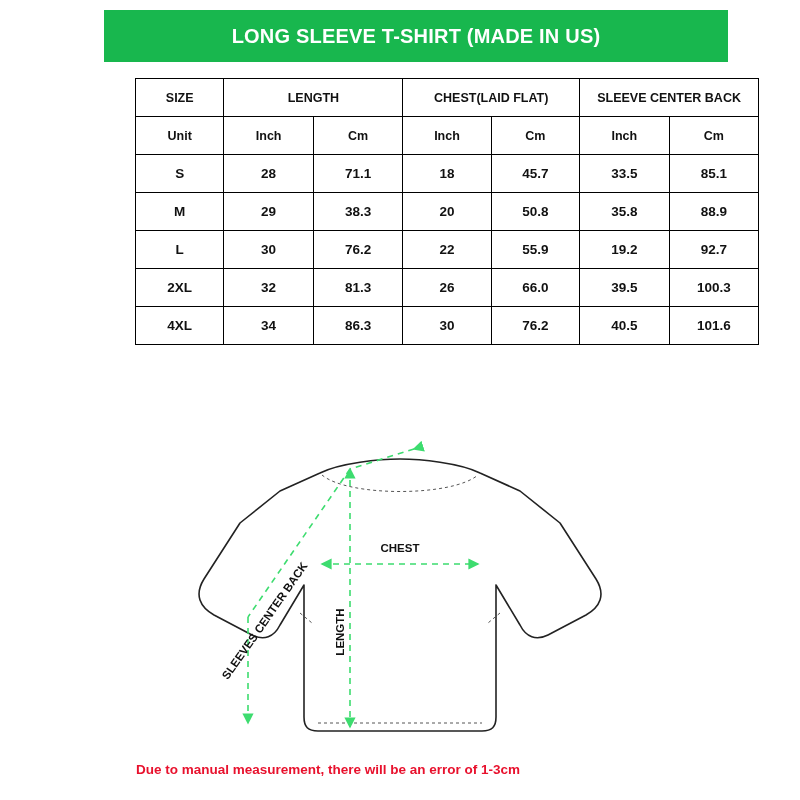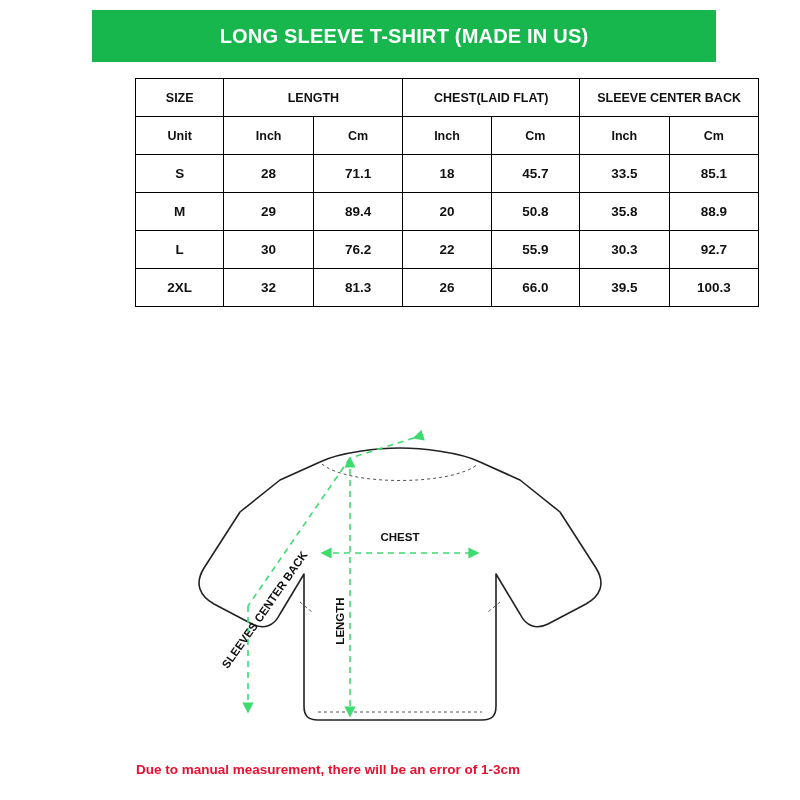--- a/index.html
+++ b/index.html
@@ -16,21 +16,21 @@
   }
   .page {
     position: relative;
     width: 800px;
     height: 800px;
     box-sizing: border-box;
   }
   
   .header {
     position: absolute;
-    left: 92px;
+    left: 104px;
     top: 10px;
     width: 624px;
     height: 52px;
     background: #18b74e;
     display: flex;
     align-items: center;
     justify-content: center;
   }
   .header-title {
     color: #ffffff;
@@ -75,21 +75,21 @@
     font-size: 13.5px;
   }
   col.c-size { width: 88px; }
   col.c-val  { width: 89px; }
   col.c-val2 { width: 88px; }
 
   
   .diagram {
     position: absolute;
     left: 0;
-    top: 416px;
+    top: 427px;
     width: 780px;
     height: 340px;
   }
   .diagram svg {
     display: block;
   }
   
   .footer-note {
     position: absolute;
     left: 0;
@@ -144,43 +144,52 @@
           <td>28</td>
           <td>71.1</td>
           <td>18</td>
           <td>45.7</td>
           <td>33.5</td>
           <td>85.1</td>
         </tr>
         <tr>
           <td class="size-cell">M</td>
           <td>29</td>
-          <td>89.4</td>
+          <td>38.3</td>
           <td>20</td>
           <td>50.8</td>
           <td>35.8</td>
           <td>88.9</td>
         </tr>
         <tr>
           <td class="size-cell">L</td>
           <td>30</td>
           <td>76.2</td>
           <td>22</td>
           <td>55.9</td>
-          <td>30.3</td>
+          <td>19.2</td>
           <td>92.7</td>
         </tr>
         <tr>
           <td class="size-cell">2XL</td>
           <td>32</td>
           <td>81.3</td>
           <td>26</td>
           <td>66.0</td>
           <td>39.5</td>
           <td>100.3</td>
+        </tr>
+        <tr>
+          <td class="size-cell">4XL</td>
+          <td>34</td>
+          <td>86.3</td>
+          <td>30</td>
+          <td>76.2</td>
+          <td>40.5</td>
+          <td>101.6</td>
         </tr>
       </tbody>
     </table>
   </div>
 
   <div class="diagram">
     <svg width="800" height="340" viewBox="0 0 800 340" xmlns="http://www.w3.org/2000/svg">
       <defs>
         <marker id="arrHead" markerWidth="7" markerHeight="7" refX="6" refY="3.5" orient="auto">
           <path d="M0,0 L7,3.5 L0,7 z" fill="#3ddc6f"></path>

